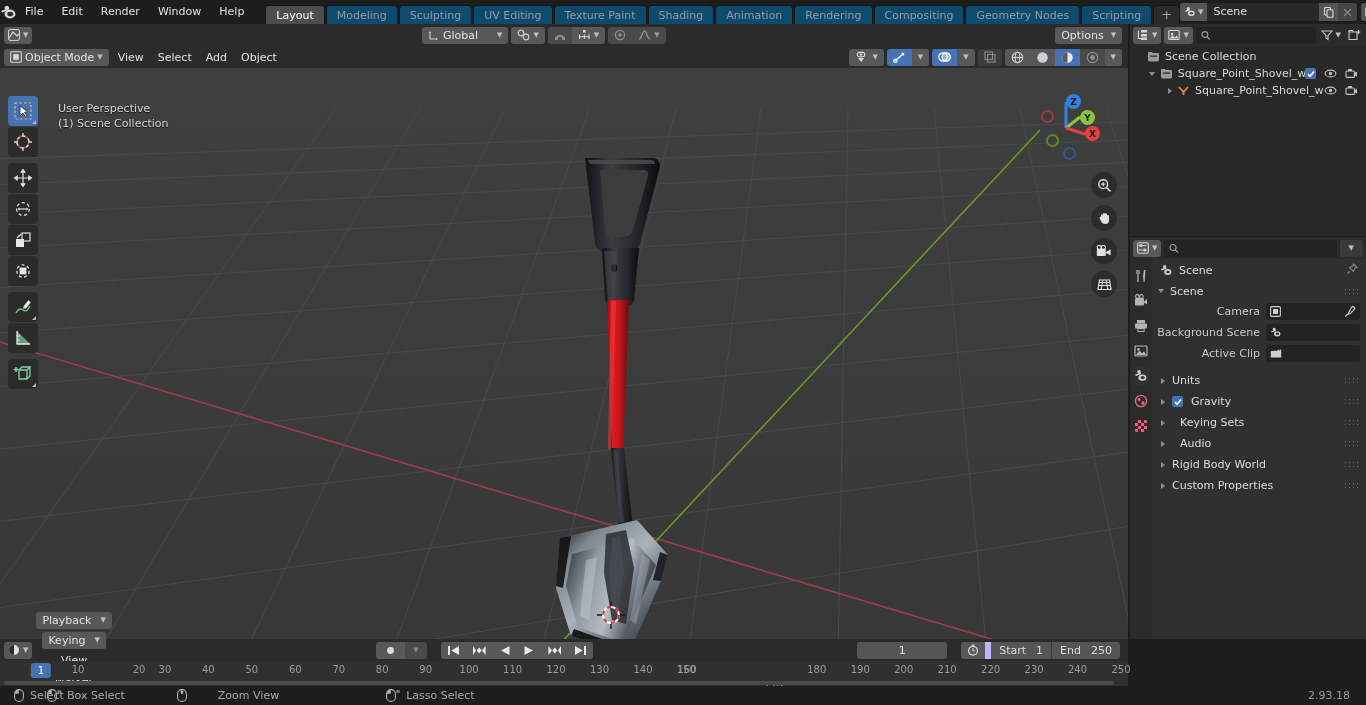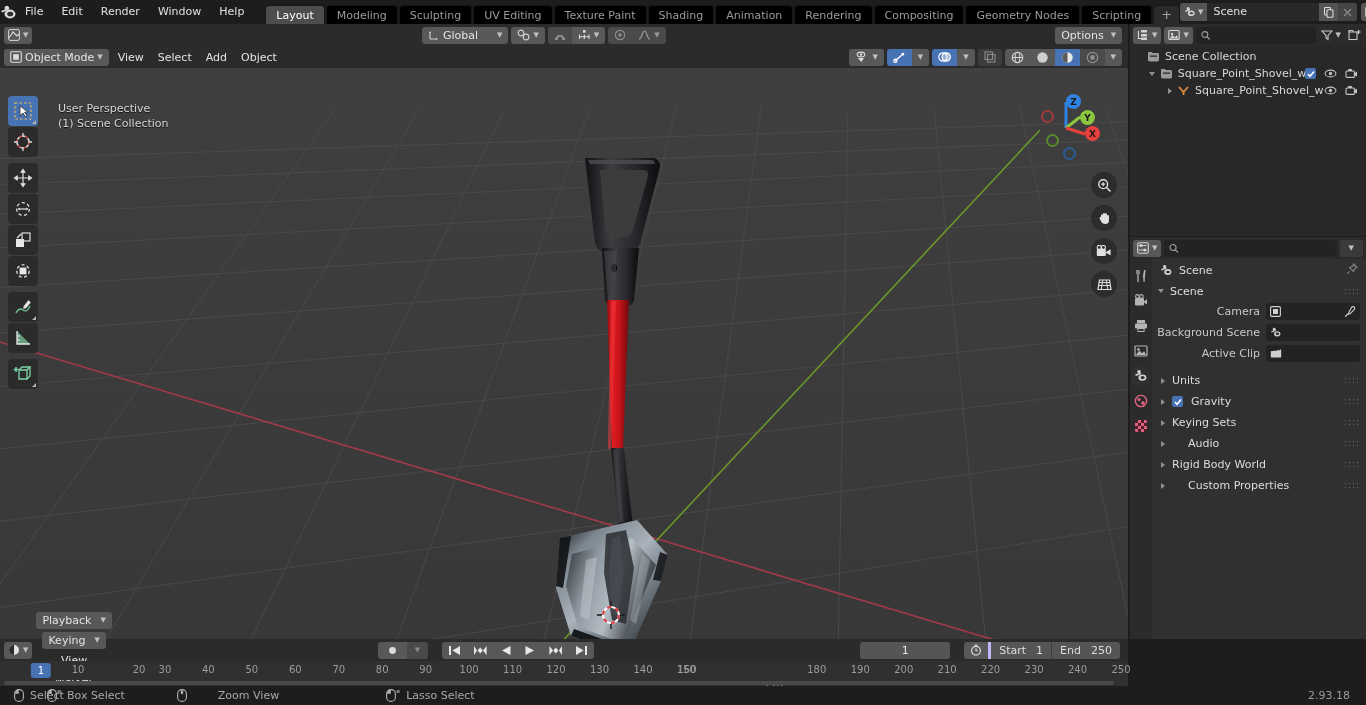--- a/index.html
+++ b/index.html
@@ -20,21 +20,21 @@
     background: #1d1d1d; display: flex; align-items: center;
   }
   .blender-logo { width: 30px; display: flex; justify-content: center; align-items: center; }
   .menu-item {
     padding: 0 9px; height: 18px; line-height: 18px; color: #e0e0e0;
     font-size: 11px; border-radius: 3px; white-space: nowrap;
   }
   .wsp-tabs { display: flex; align-items: flex-end; height: 24px; margin-left: 12px; }
   .wsp-tab {
     padding: 0 10px; height: 19px; line-height: 19px; font-size: 11px;
-    color: #9a9a9a; background: #000000; margin-right: 1px;
+    color: #9a9a9a; background: #0c4a6e; margin-right: 1px;
     border-top-left-radius: 4px; border-top-right-radius: 4px;
     border: 1px solid #161616; border-bottom: none; white-space: nowrap;
   }
   .wsp-tab.active { background: #4d4d4d; color: #ffffff; }
   .wsp-add { padding: 0 7px; height: 19px; line-height: 17px; font-size: 13px; color: #a0a0a0;
     background: #2b2b2b; border: 1px solid #161616; border-bottom:none;
     border-top-left-radius: 4px; border-top-right-radius: 4px; }
 
   .topbar-right { margin-left: auto; display: flex; align-items: center; gap: 4px; padding-right: 5px; }
   .id-block { display: flex; align-items: center; height: 18px; background: #282828; border-radius: 3px; overflow: hidden; }
@@ -879,36 +879,36 @@
               <span class="chk">
                 <svg width="8" height="8" viewBox="0 0 8 8">
                   <path d="M1 4 L3 6.2 L7 1.6" stroke="#fff" stroke-width="1.6" fill="none"></path>
                 </svg>
               </span>
               <span style="margin-left:1px">Gravity</span>
               <span class="grip">::::</span>
             </div>
             <div class="panel-row">
               <span class="tri"></span>
-              <span style="margin-left:0">Keying Sets</span>
+              <span style="margin-left:8px">Keying Sets</span>
               <span class="grip">::::</span>
             </div>
             <div class="panel-row">
               <span class="tri"></span>
-              <span style="margin-left:16px">Audio</span>
+              <span style="margin-left:8px">Audio</span>
               <span class="grip">::::</span>
             </div>
             <div class="panel-row">
               <span class="tri"></span>
               <span style="margin-left:0">Rigid Body World</span>
               <span class="grip">::::</span>
             </div>
             <div class="panel-row">
               <span class="tri"></span>
-              <span style="margin-left:16px">Custom Properties</span>
+              <span style="margin-left:0">Custom Properties</span>
               <span class="grip">::::</span>
             </div>
           </div>
       </div>
     </div>
   </div>
 
   <div class="timeline">
     <div class="tl-header">
       <div class="hbtn" style="padding:0 4px;">
@@ -990,21 +990,21 @@
       </div>
       <div class="sep"></div>
       <div class="hgroup" style="margin-right:4px;">
         <div class="hbtn group" style="background:#585858;padding:0 6px;">
           <svg width="12" height="12" viewBox="0 0 12 12">
               <circle cx="6" cy="6.8" r="4.4" fill="none" stroke="#dcdcdc" stroke-width="1.2"></circle>
               <path d="M6 4.2 L6 6.8 L7.8 6.8" stroke="#dcdcdc" stroke-width="1.1" fill="none"></path>
               <path d="M4.6 1 L7.4 1 M6 1 L6 2.4" stroke="#dcdcdc" stroke-width="1.2"></path>
             </svg>
         </div>
-        <div class="num-field2" style="border-left:3px solid #c4b5fd;">
+        <div class="num-field2" style="border-left:6px solid #c4b5fd;">
           <span style="color:#dcdcdc;">Start</span>
           <span style="color:#dcdcdc;">1</span>
         </div>
         <div class="num-field2" style="border-left:1px solid #3c3c3c;">
           <span style="color:#dcdcdc;">End</span>
           <span style="color:#dcdcdc;">250</span>
         </div>
       </div>
     </div>
     <div class="tl-ruler" id="tl-ruler">

